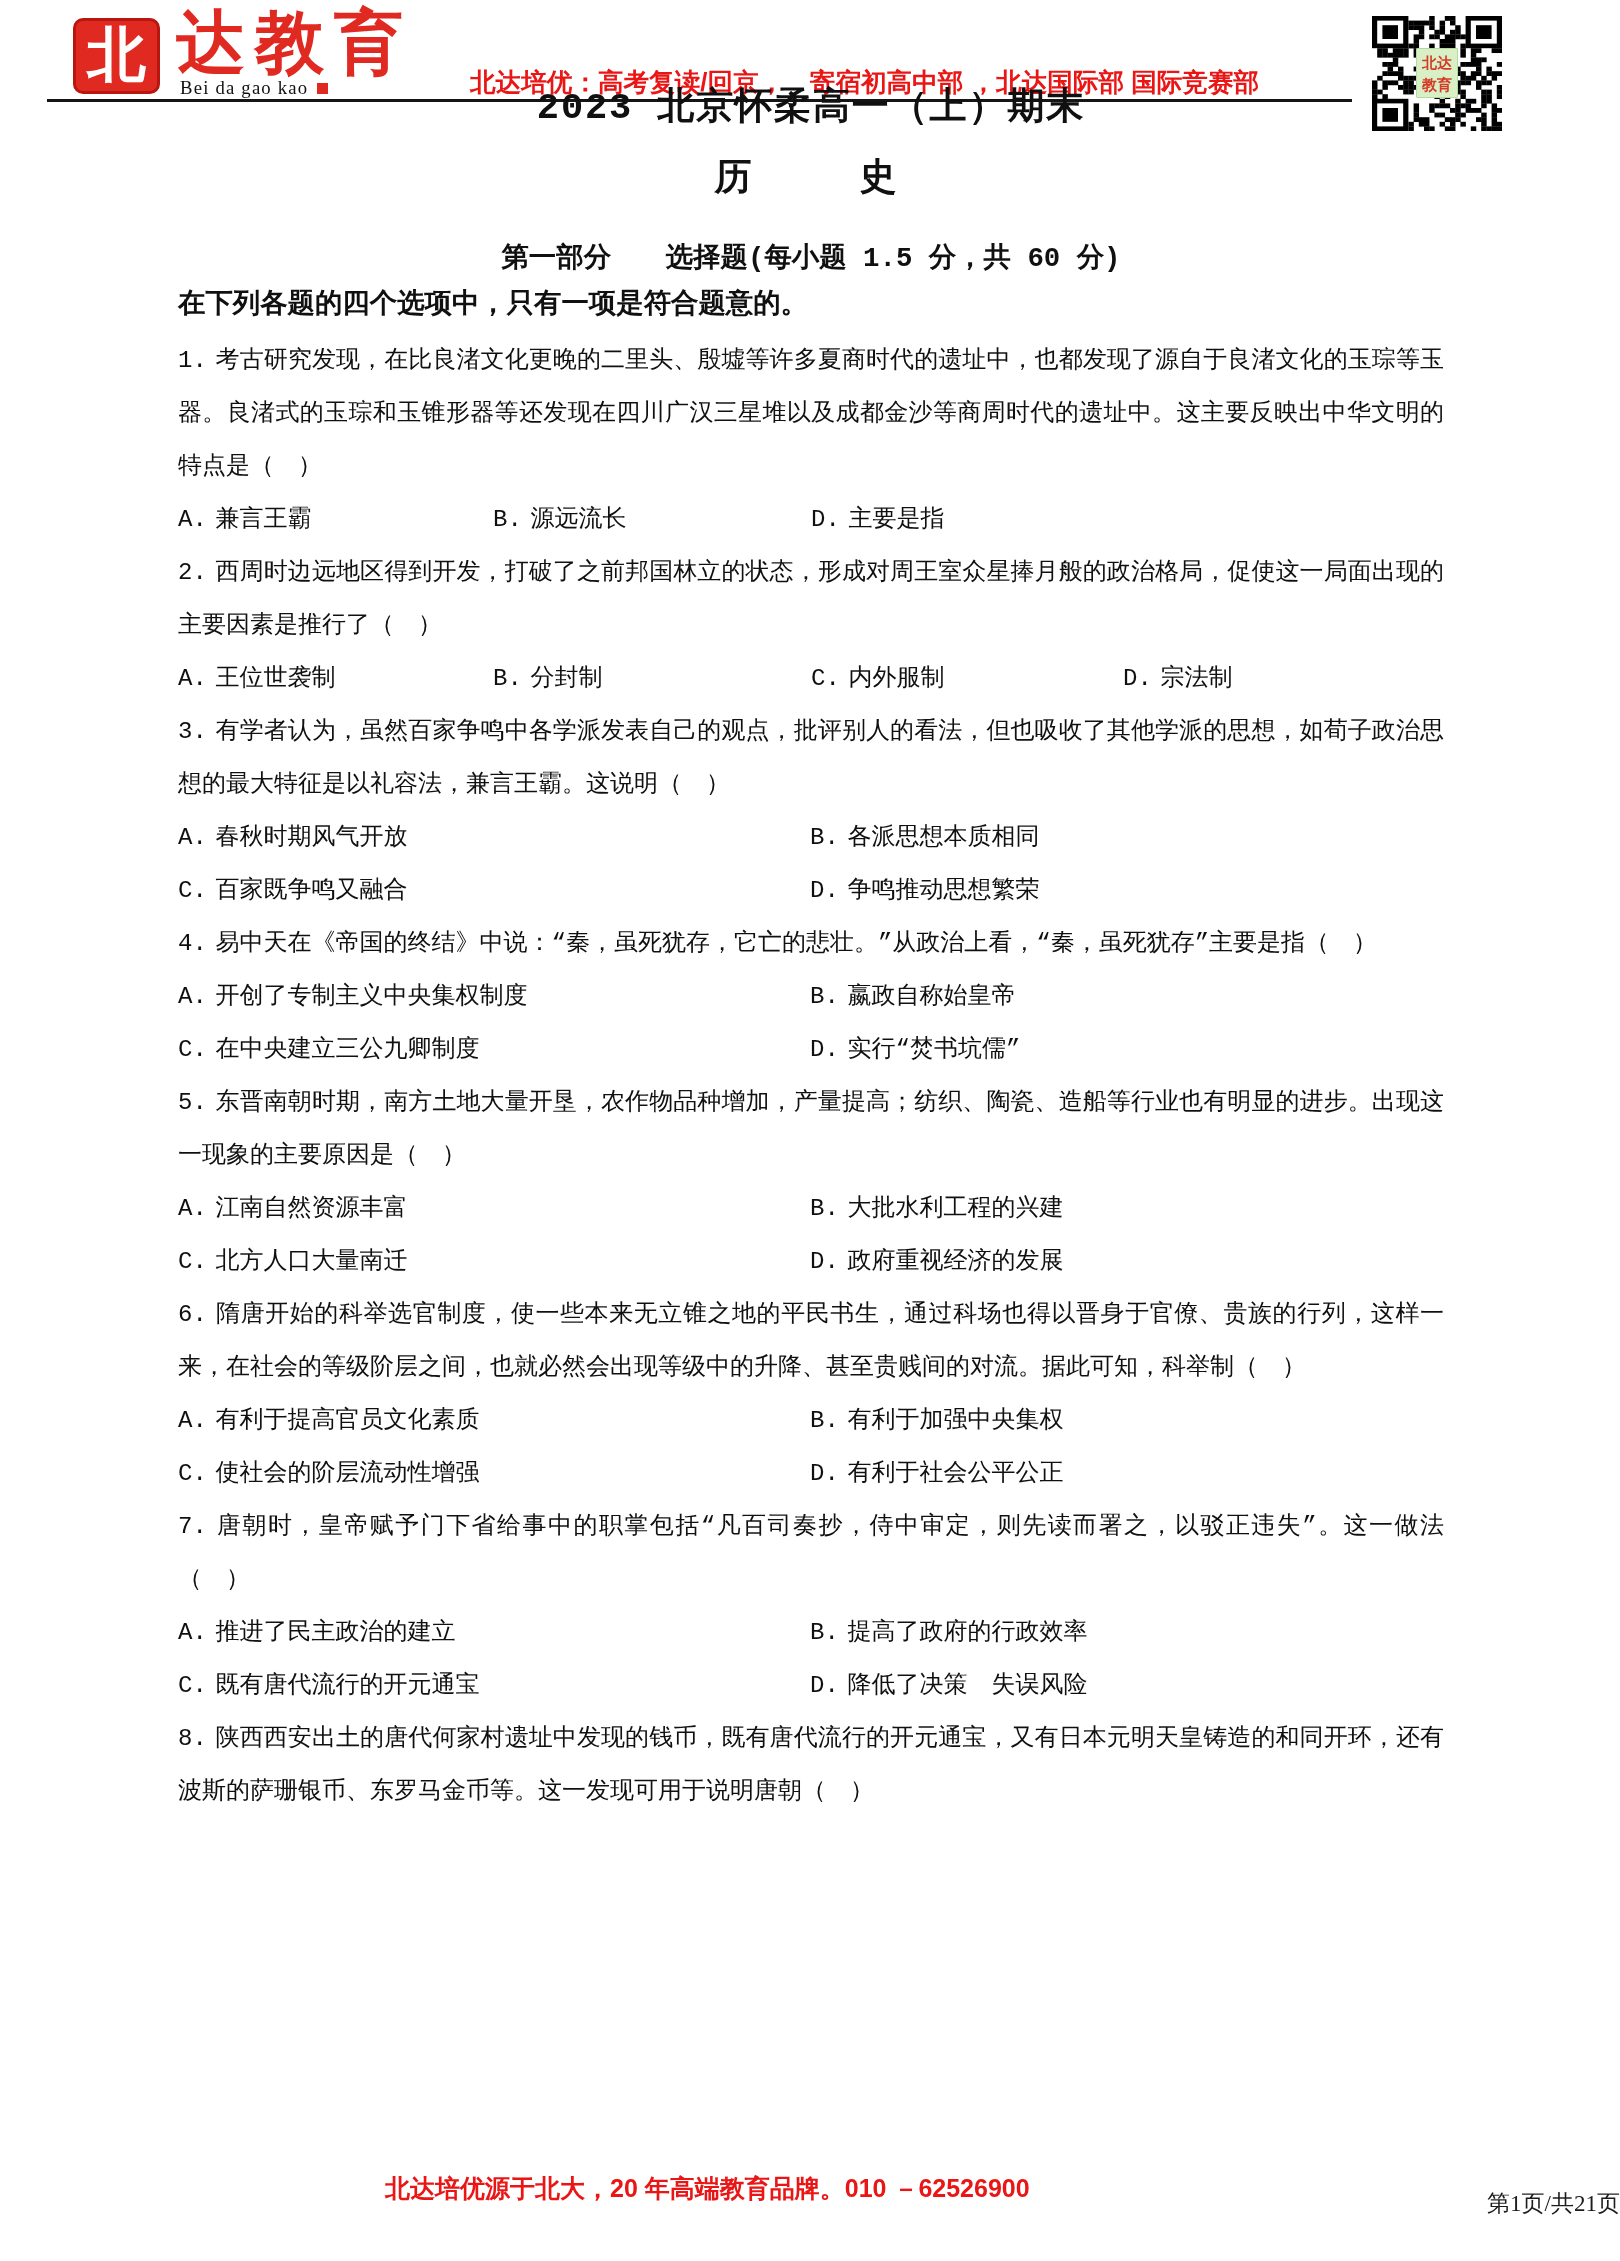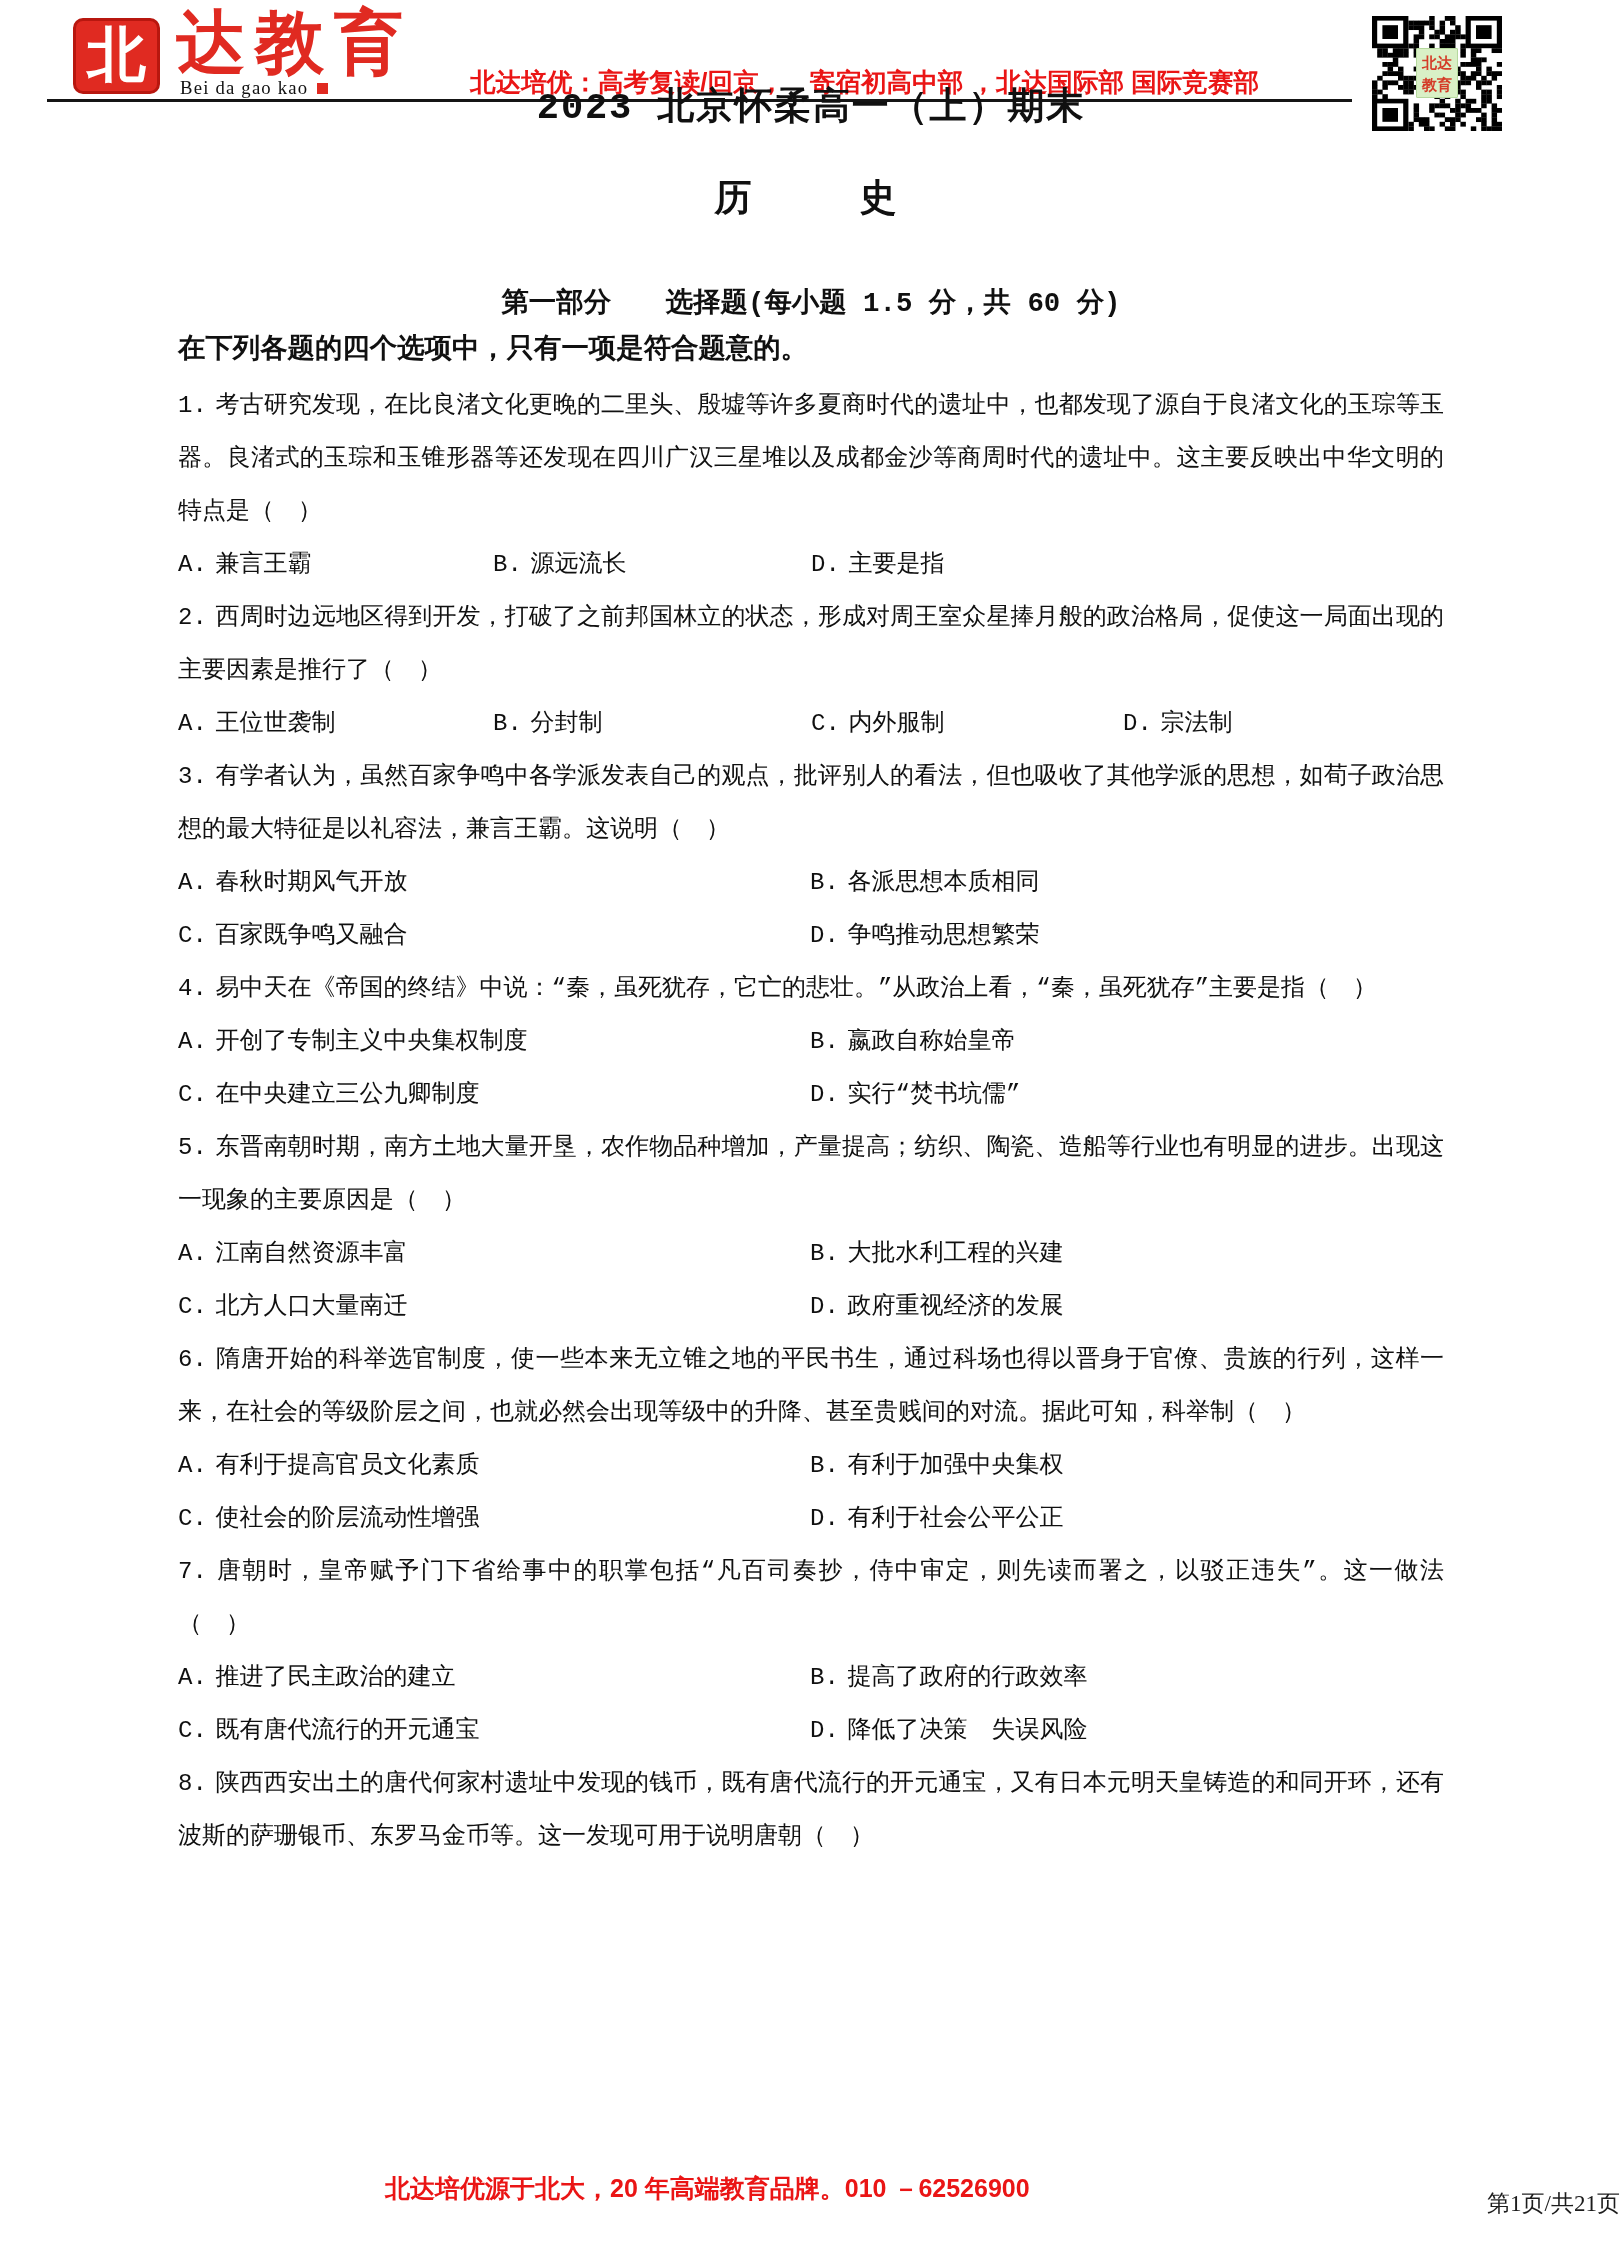--- a/index.html
+++ b/index.html
@@ -44,22 +44,22 @@
   .qr-label {
     position: absolute; left: 44px; top: 32px; width: 42px; height: 50px;
     background: #d9f0c6; border: 1.2px solid #b5d89e; border-radius: 1px;
     color: #d43c28; font-size: 15px; font-weight: bold;
     text-align: center; line-height: 1.45; padding-top: 4.4px;
   }
 
   
   .content { position: absolute; left: 178px; top: 16px; width: 1266px; padding-top: 70px; font-family: Liberation Mono, monospace; }
   .title   { font-size: 37px; line-height: 45px; text-align: center; font-weight: bold; letter-spacing: 1.9px; }
-  .subject { margin-top: 47px; font-size: 37px; line-height: 45px; text-align: center; font-weight: bold; letter-spacing: 11.2px; }
-  .section { margin-top: 64px; font-size: 27.4px; line-height: 34px; text-align: center; font-weight: bold; }
+  .subject { margin-top: 26px; font-size: 37px; line-height: 45px; text-align: center; font-weight: bold; letter-spacing: 11.2px; }
+  .section { margin-top: 40px; font-size: 27.4px; line-height: 34px; text-align: center; font-weight: bold; }
   .instruction { margin-top: 13px; font-size: 27.4px; line-height: 32px; font-weight: bold; }
   .body { margin-top: 12.5px; font-size: 24px; line-height: 53px; text-align: justify; }
   .q-text { margin: 0; }
   .q-num { margin-right: 8.7px; }
   .opts { display: grid; }
   .cols-4 { grid-template-columns: 315px 318px 312px 1fr; }
   .cols-2 { grid-template-columns: 632px 1fr; }
   .opt { white-space: nowrap; }
   .opt-label { margin-right: 8.7px; }
 

